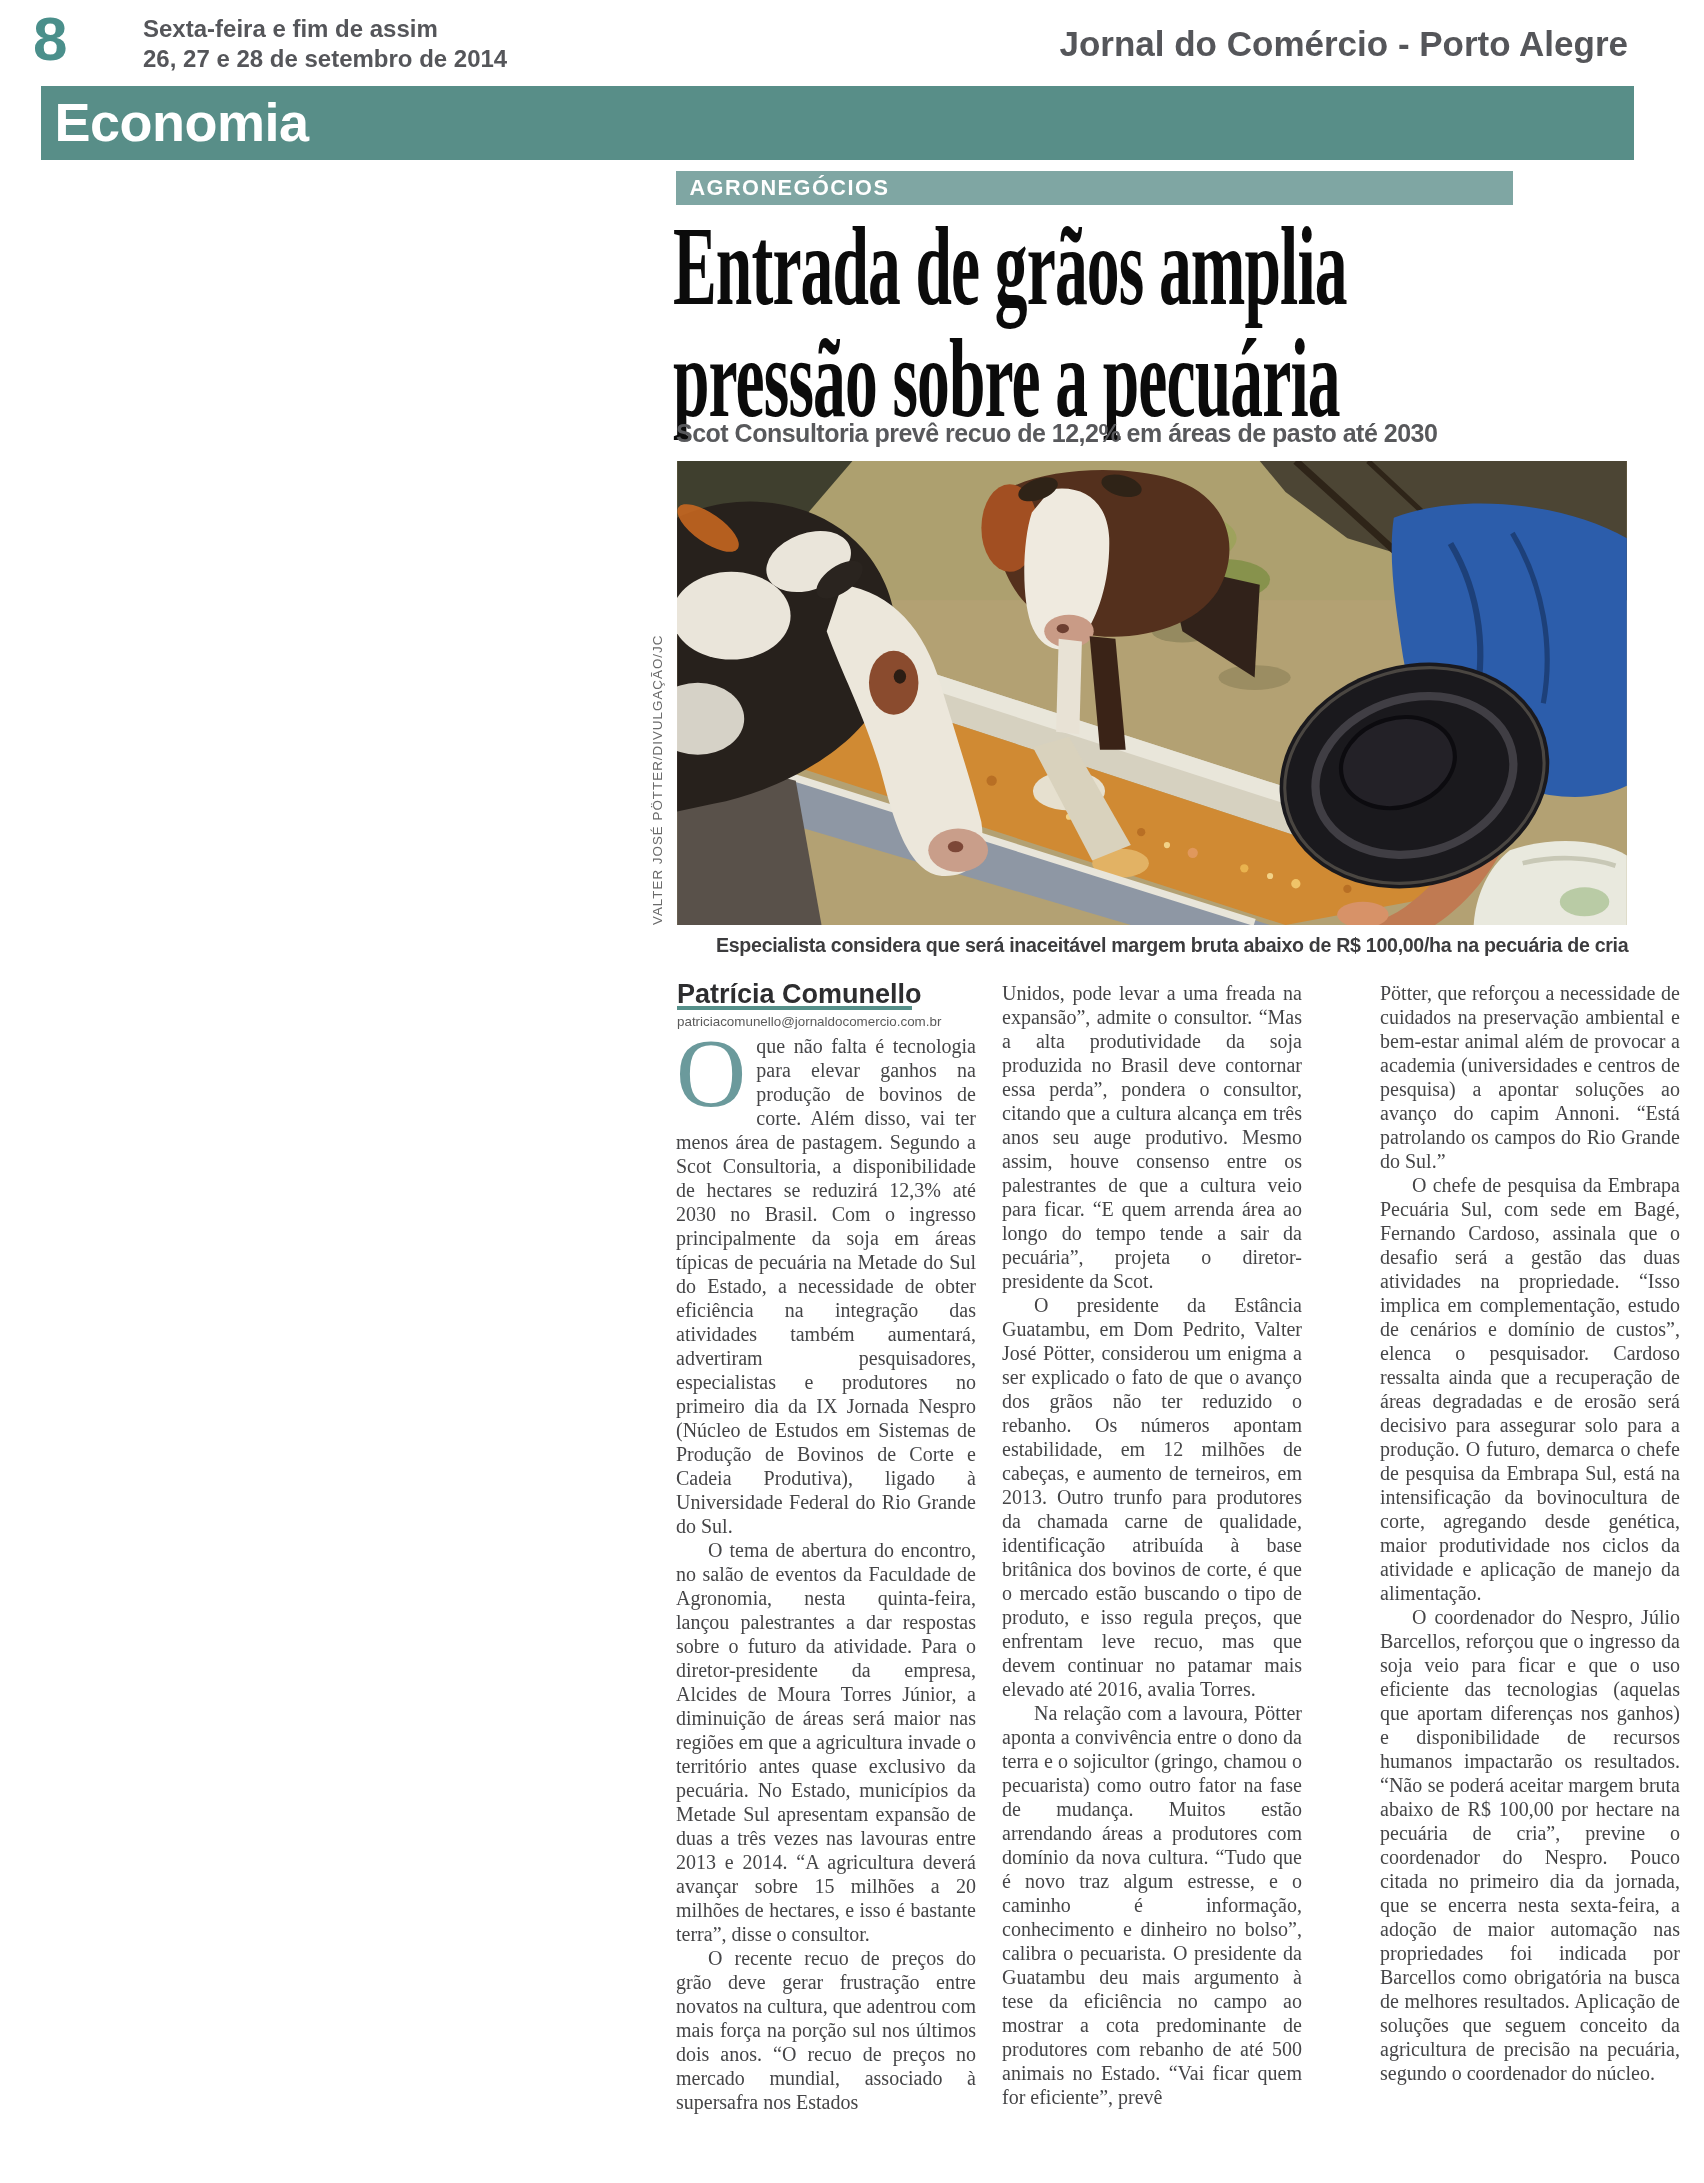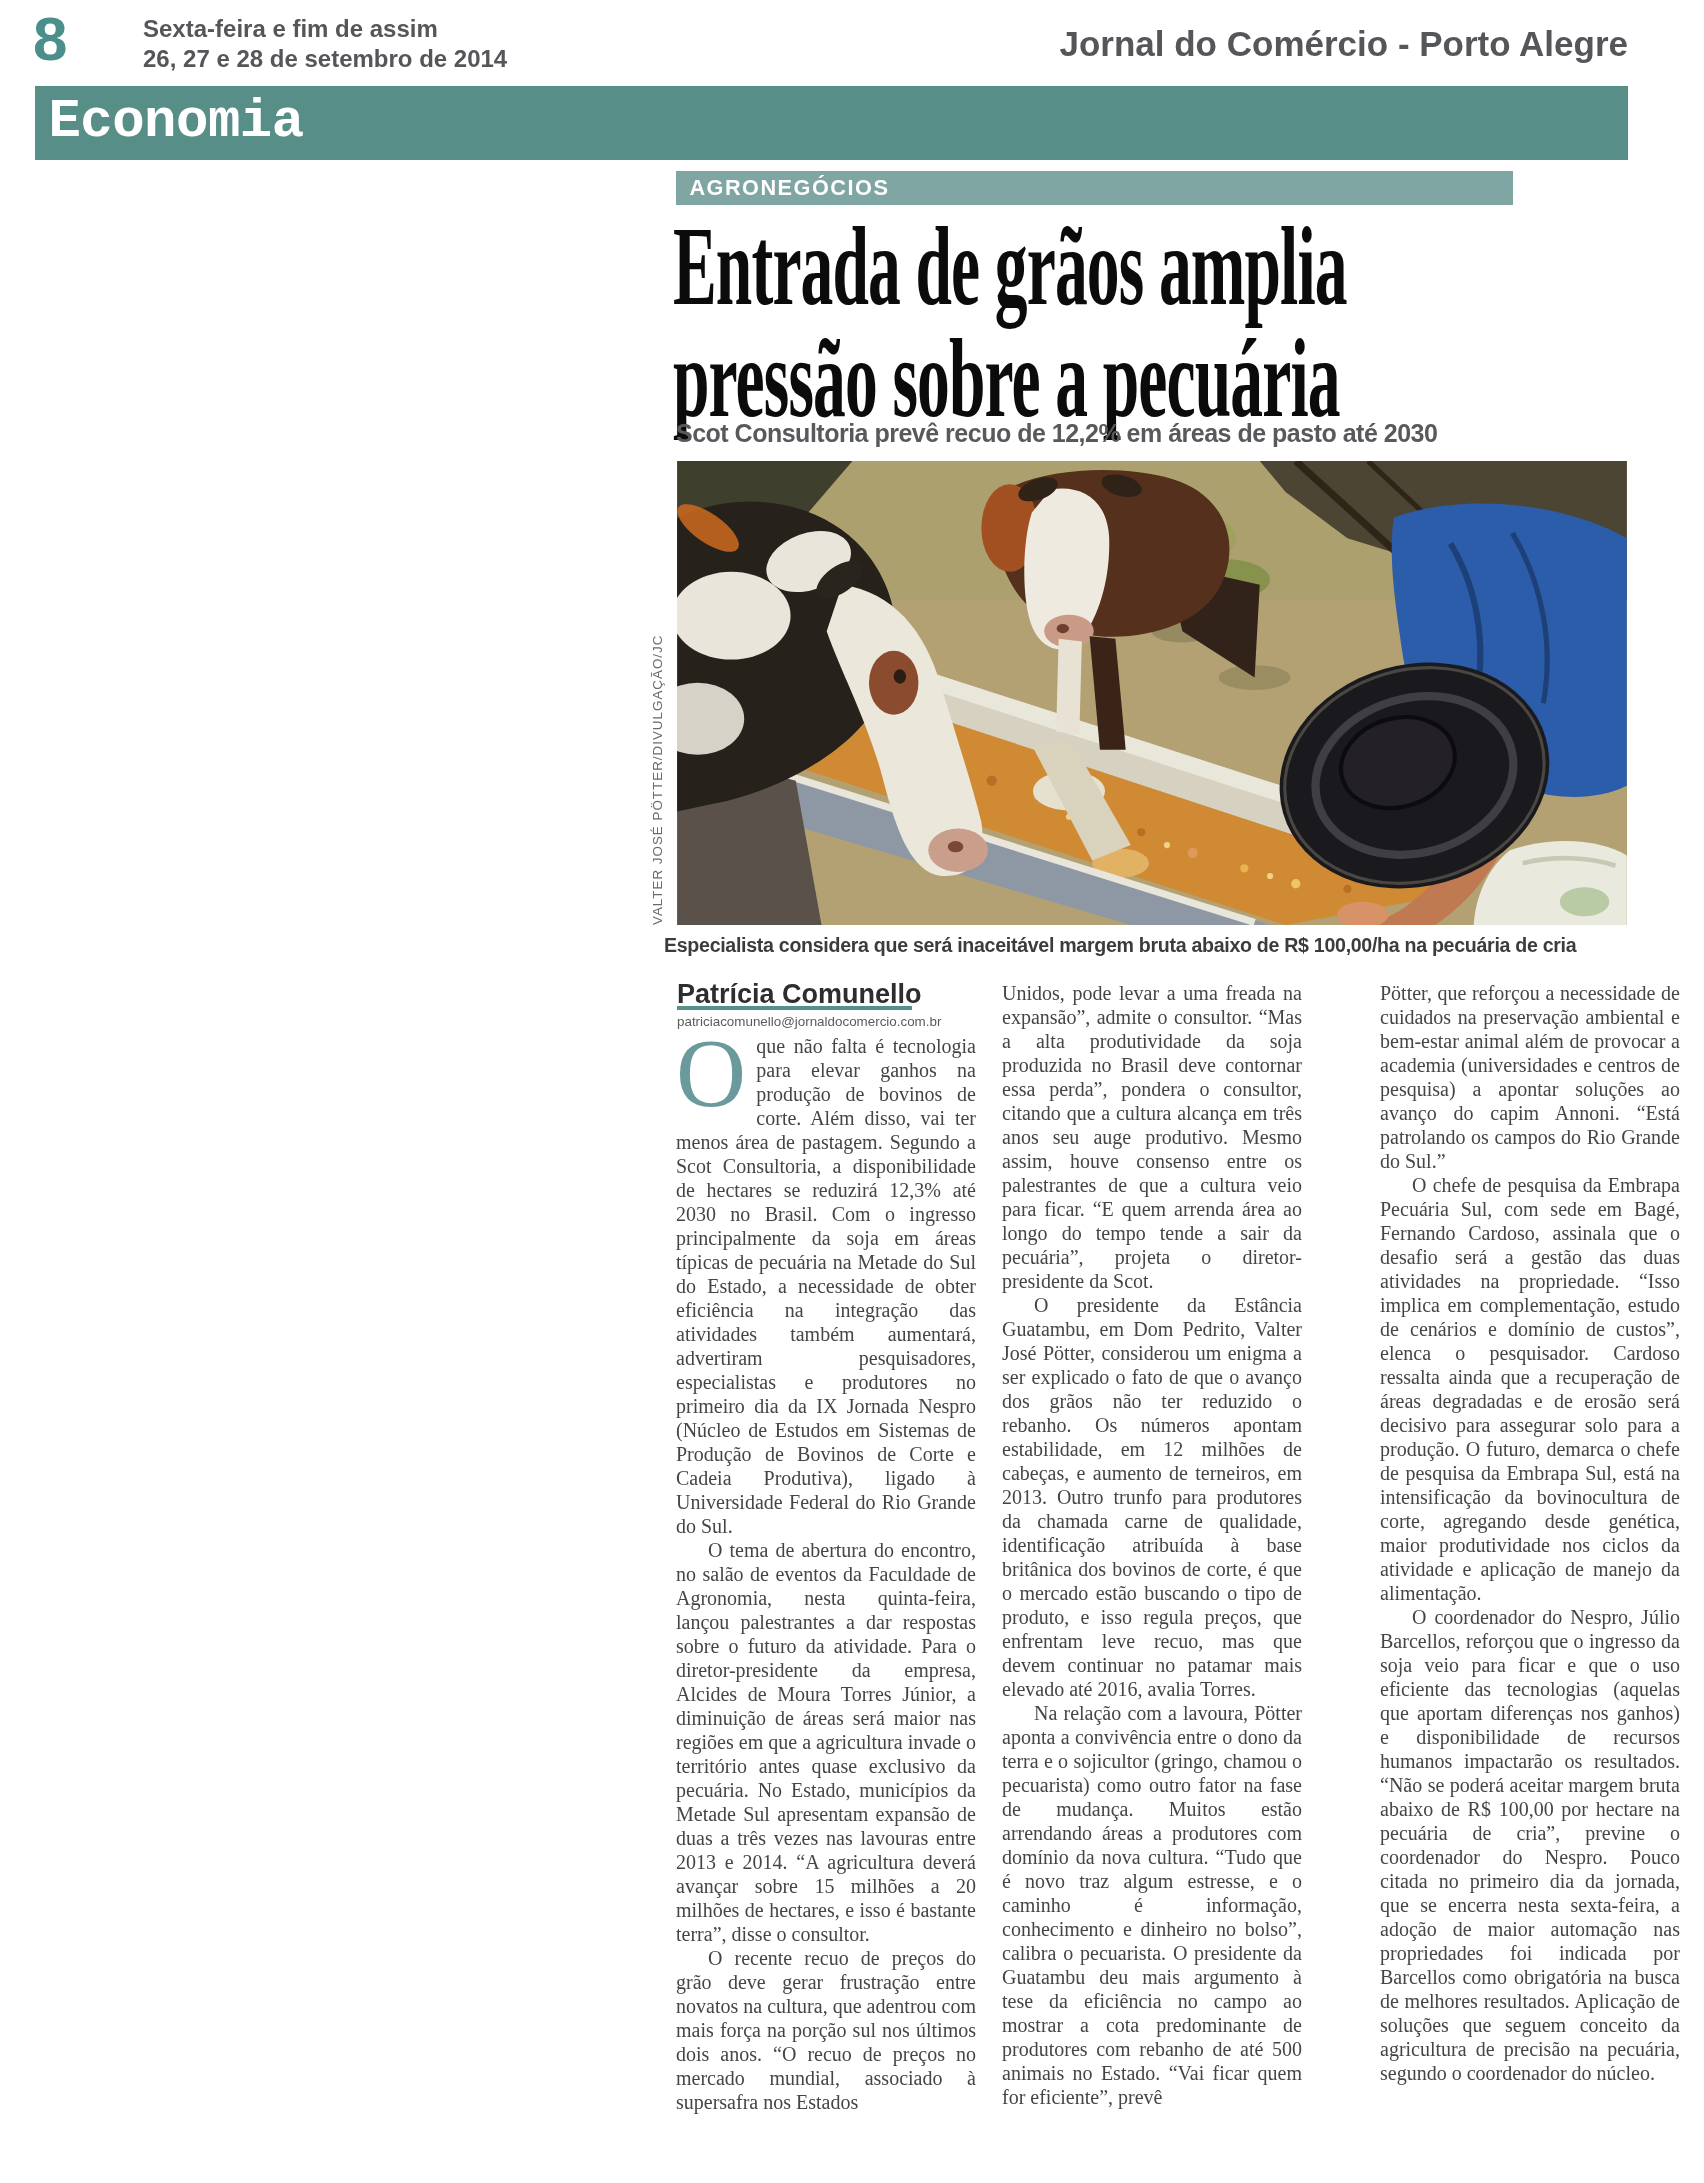--- a/index.html
+++ b/index.html
@@ -4,40 +4,40 @@
 <style>
   html,body{margin:0;padding:0;background:#ffffff;}
   .page{position:relative;width:1705px;height:2183px;background:#fff;overflow:hidden;
         font-family:"Liberation Sans",sans-serif;}
   
   .pagenum{position:absolute;left:33px;top:3.1px;font-size:62px;font-weight:bold;
            color:#4a8f8b;letter-spacing:-1px;}
   .dateblock{position:absolute;left:143px;top:14.4px;font-size:24px;font-weight:bold;
              color:#55565a;line-height:30px;}
   .masthead{position:absolute;right:77px;top:24px;font-size:35px;font-weight:bold;color:#55565a;}
-  .section-bar{position:absolute;left:35px;top:86px;width:1593px;height:74px;background:#588e88;font-family:Liberation Mono, monospace;}
+  .section-bar{position:absolute;left:41px;top:86px;width:1593px;height:74px;background:#588e88;}
   .section-bar span{display:inline-block;color:#ffffff;font-size:54px;font-weight:bold;
                     margin-left:13.4px;line-height:72px;letter-spacing:-0.5px;}
   
   .kicker-bar{position:absolute;left:676px;top:171px;width:837px;height:34px;background:#7fa6a3;}
   .kicker-bar span{color:#ffffff;font-size:21.7px;font-weight:bold;letter-spacing:1.5px;
                    line-height:34px;margin-left:13.4px;}
   .headline{position:absolute;left:673px;top:210px;margin:0;white-space:nowrap;
             font-family:"Liberation Serif",serif;font-weight:bold;color:#0b0b0b;
             font-size:113px;line-height:112px;letter-spacing:-1.5px;
             transform:scaleX(0.58);transform-origin:0 0;}
   .subhead{position:absolute;left:676px;top:419px;margin:0;font-size:25px;font-weight:bold;
            color:#58595c;letter-spacing:-0.5px;}
   
   .photo{position:absolute;left:677px;top:461px;width:950px;height:464px;overflow:hidden;
          background:#b3a173;}
   .credit{position:absolute;left:650px;top:461px;height:464px;width:18.6px;
           writing-mode:vertical-rl;transform:rotate(180deg);
           font-size:13.4px;color:#6a6a6a;letter-spacing:1px;}
-  .caption{position:absolute;left:664px;top:934px;width:952px;margin:0;font-size:19.6px;
+  .caption{position:absolute;left:716px;top:934px;width:952px;margin:0;font-size:19.6px;
            font-weight:bold;color:#3c3c3e;letter-spacing:-0.3px;}
   
   .byline{position:absolute;left:677px;top:979px;font-size:27px;font-weight:bold;color:#2d2d2f;}
   .byline-rule{position:absolute;left:677px;top:1006px;width:235px;height:3.6px;background:#55908a;}
   .email{position:absolute;left:677px;top:1014px;font-size:13.4px;color:#5a5a5a;}
   
   .col{position:absolute;width:300px;font-family:"Liberation Serif",serif;font-size:20px;
        line-height:24px;color:#454547;text-align:justify;overflow:hidden;}
   .col p{margin:0;}
   .col p.ind{text-indent:32px;}

